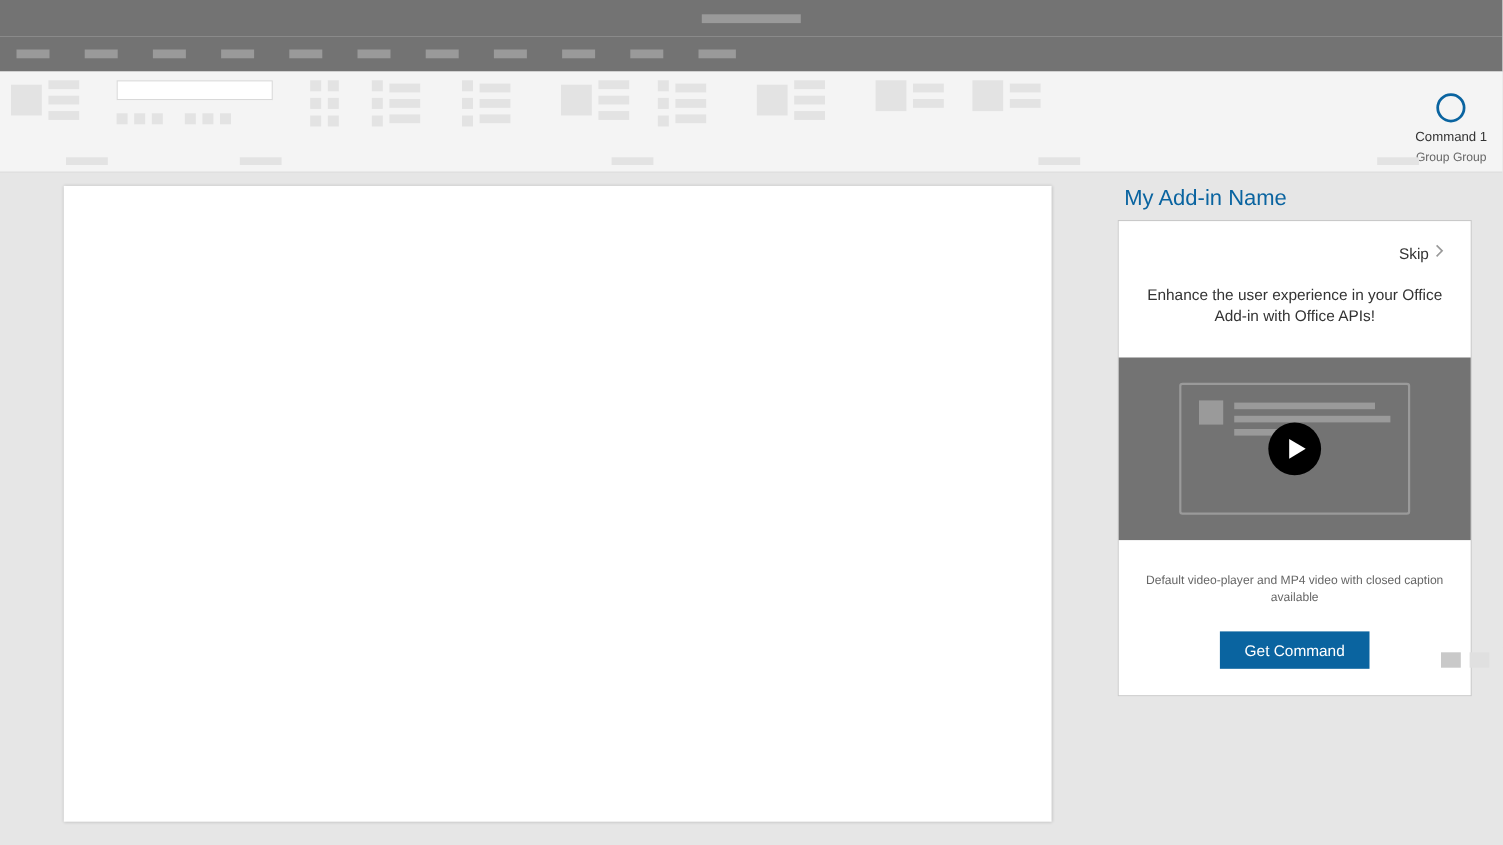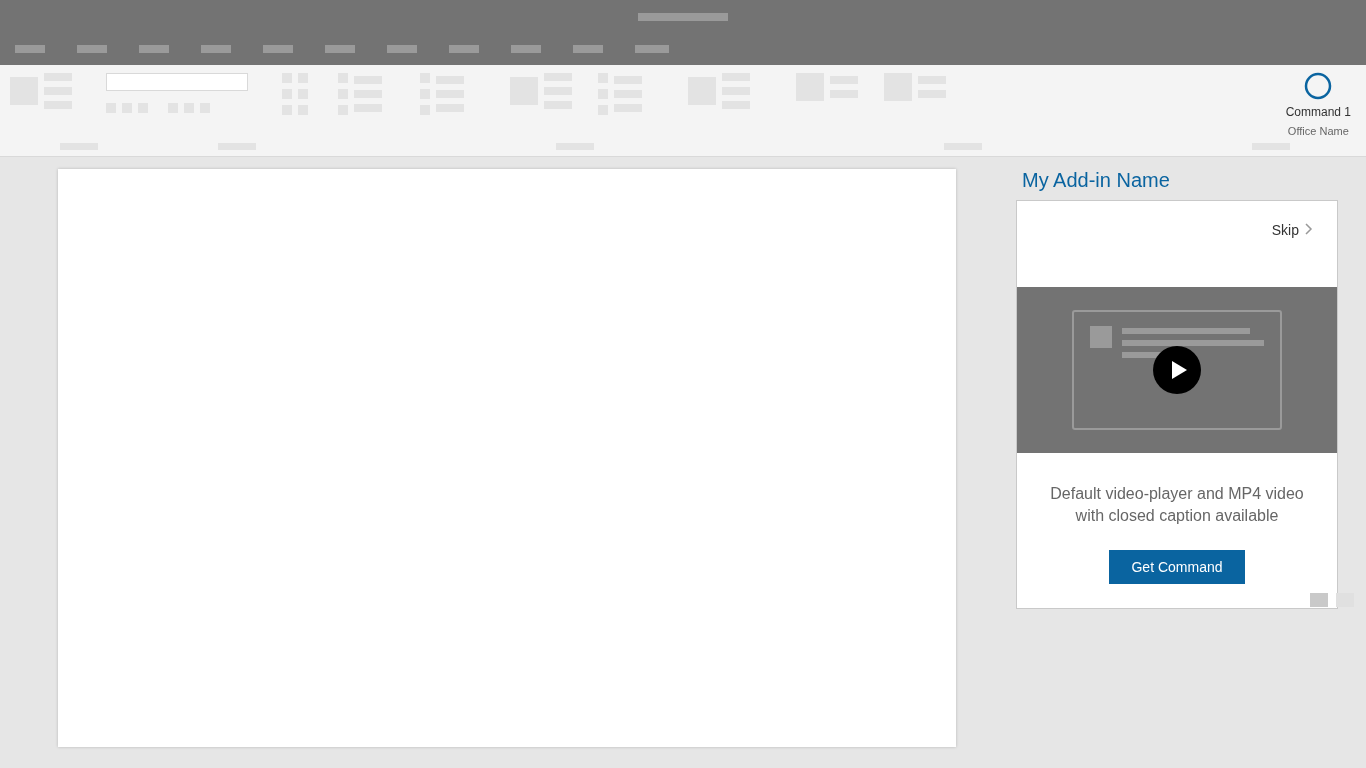--- a/index.html
+++ b/index.html
@@ -9,21 +9,21 @@
   .titlebar { background: #737373; height: 33px; display: flex; align-items: center; justify-content: center; }
   .titlebar-placeholder { width: 90px; height: 8px; background: #9a9a9a; }
   
   
   .tabsbar { background: #737373; height: 32px; display: flex; align-items: center; padding-left: 15px; gap: 32px; }
   .tab-ph { height: 8px; background: #9a9a9a; }
   
   
   .ribbon { background: #f4f4f4; height: 92px; border-bottom: 1px solid #d9d9d9; display: flex; align-items: stretch; }
   .ribbon-left { flex: 1; position: relative; padding: 8px 10px 0 10px; }
-  .ribbon-right { display: flex; align-items: flex-start; }
+  .ribbon-right { display: flex; align-items: center; flex-direction: column; }
   
   .ribbon-blocks { display: flex; gap: 8px; align-items: flex-start; flex-wrap: nowrap; }
   .ph { background: #e3e3e3; }
   
   .big-square { width: 28px; height: 28px; }
   .small-bar { width: 28px; height: 8px; }
   .mini { width: 10px; height: 10px; }
   .stack { display: flex; flex-direction: column; gap: 6px; }
   .row { display: flex; gap: 6px; align-items: center; }
   
@@ -57,21 +57,21 @@
   .tp-video { background: #737373; height: 166px; display: flex; align-items: center; justify-content: center; position: relative; }
   .video-frame { width: 210px; height: 120px; border: 2px solid #9a9a9a; border-radius: 3px; padding: 14px 16px; }
   .vf-row { display: flex; gap: 10px; align-items: flex-start; margin-bottom: 10px; }
   .vf-square { width: 22px; height: 22px; background: #9a9a9a; }
   .vf-lines { flex: 1; display: flex; flex-direction: column; gap: 6px; margin-top: 2px; }
   .vf-line { height: 6px; background: #9a9a9a; }
   .play-circle { position: absolute; width: 48px; height: 48px; background: #000; border-radius: 50%; display: flex; align-items: center; justify-content: center; cursor: pointer; }
   .play-triangle { width: 0; height: 0; border-left: 15px solid #fff; border-top: 9px solid transparent; border-bottom: 9px solid transparent; margin-left: 4px; }
   
   .tp-footer { flex: 1; padding: 30px 24px 24px 24px; text-align: center; display: flex; flex-direction: column; align-items: center; }
-  .tp-caption { font-size: 16px; color: #666; line-height: 1.4; margin-bottom: 22px; }
+  .tp-caption { font-size: 11px; color: #666; line-height: 1.4; margin-bottom: 22px; }
   .tp-button { background: #0a64a0; color: #fff; border: none; padding: 9px 22px; font-size: 14px; cursor: pointer; font-family: inherit; }
   
   
   .statusbar { height: 21px; background: #e6e6e6; display: flex; justify-content: flex-end; align-items: center; padding-right: 12px; gap: 8px; }
   .sb-box { width: 18px; height: 14px; background: #c9c9c9; }
 </style>
 </head>
 <body>
 
 <div class="titlebar">
@@ -224,21 +224,21 @@
     <div class="ribbon-sep"></div>
     <div class="command-group">
       <div class="command-btn">
         <span class="command-icon">
           <svg viewBox="0 0 30 30">
               <circle cx="15" cy="15" r="12" fill="none" stroke="#0a64a0" stroke-width="2.5"></circle>
             </svg>
         </span>
         <span class="command-label">Command 1</span>
       </div>
-      <span class="group-label">Office Name</span>
+      <span class="group-label">Group Group</span>
     </div>
     <div class="ribbon-sep"></div>
   </div>
 </div>
 
 <div class="main">
   <div class="doc-area">
     <div class="document"></div>
   </div>
 
@@ -248,20 +248,21 @@
 
       <div class="tp-header">
         <div class="skip-row">
           <span class="skip-text">Skip</span>
           <span class="skip-caret">
             <svg width="8" height="12" viewBox="0 0 8 12">
                 <path d="M1 1 L6 6 L1 11" fill="none" stroke="#999" stroke-width="1.5"></path>
               </svg>
           </span>
         </div>
+        <div class="tp-para">Enhance the user experience in your Office Add-in with Office APIs!</div>
       </div>
 
       <div class="tp-video">
         <div class="video-frame">
           <div class="vf-row">
             <div class="vf-square"></div>
             <div class="vf-lines">
               <div class="vf-line" style="width:90%"></div>
               <div class="vf-line" style="width:100%"></div>
               <div class="vf-line" style="width:45%"></div>

